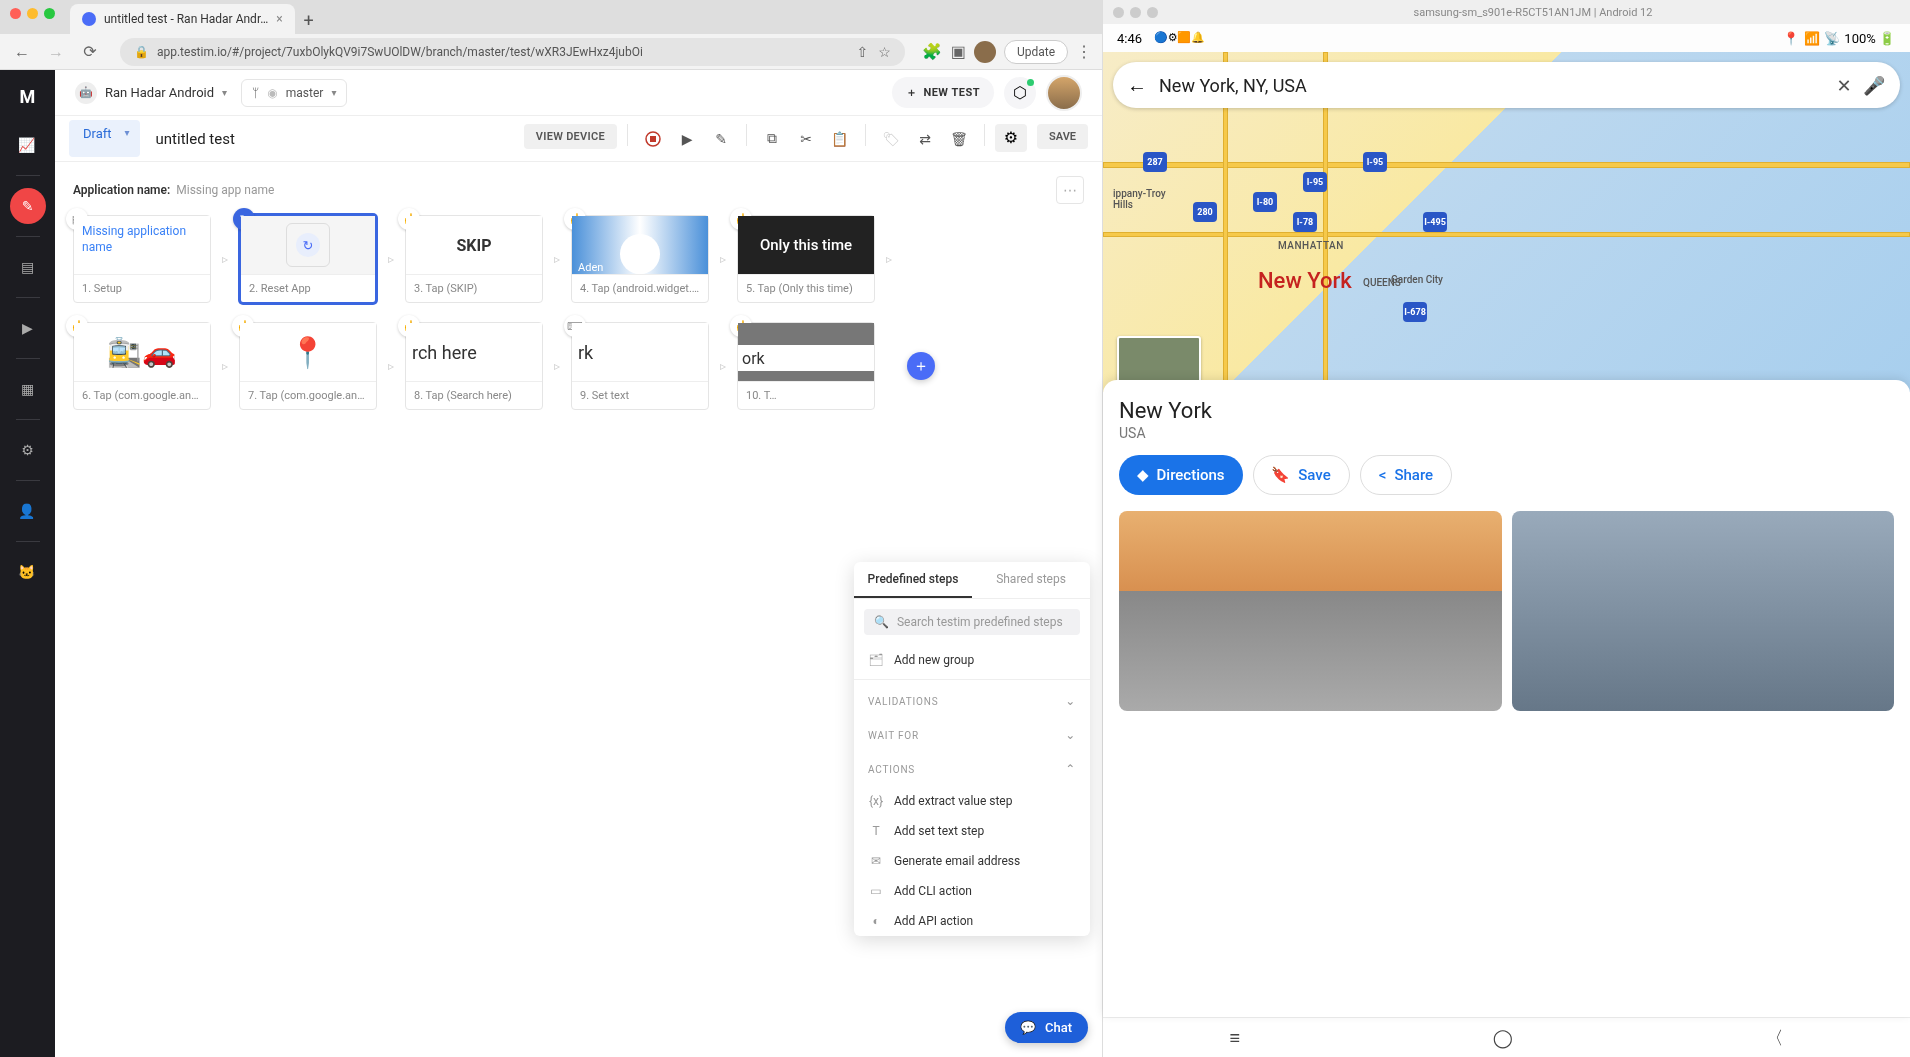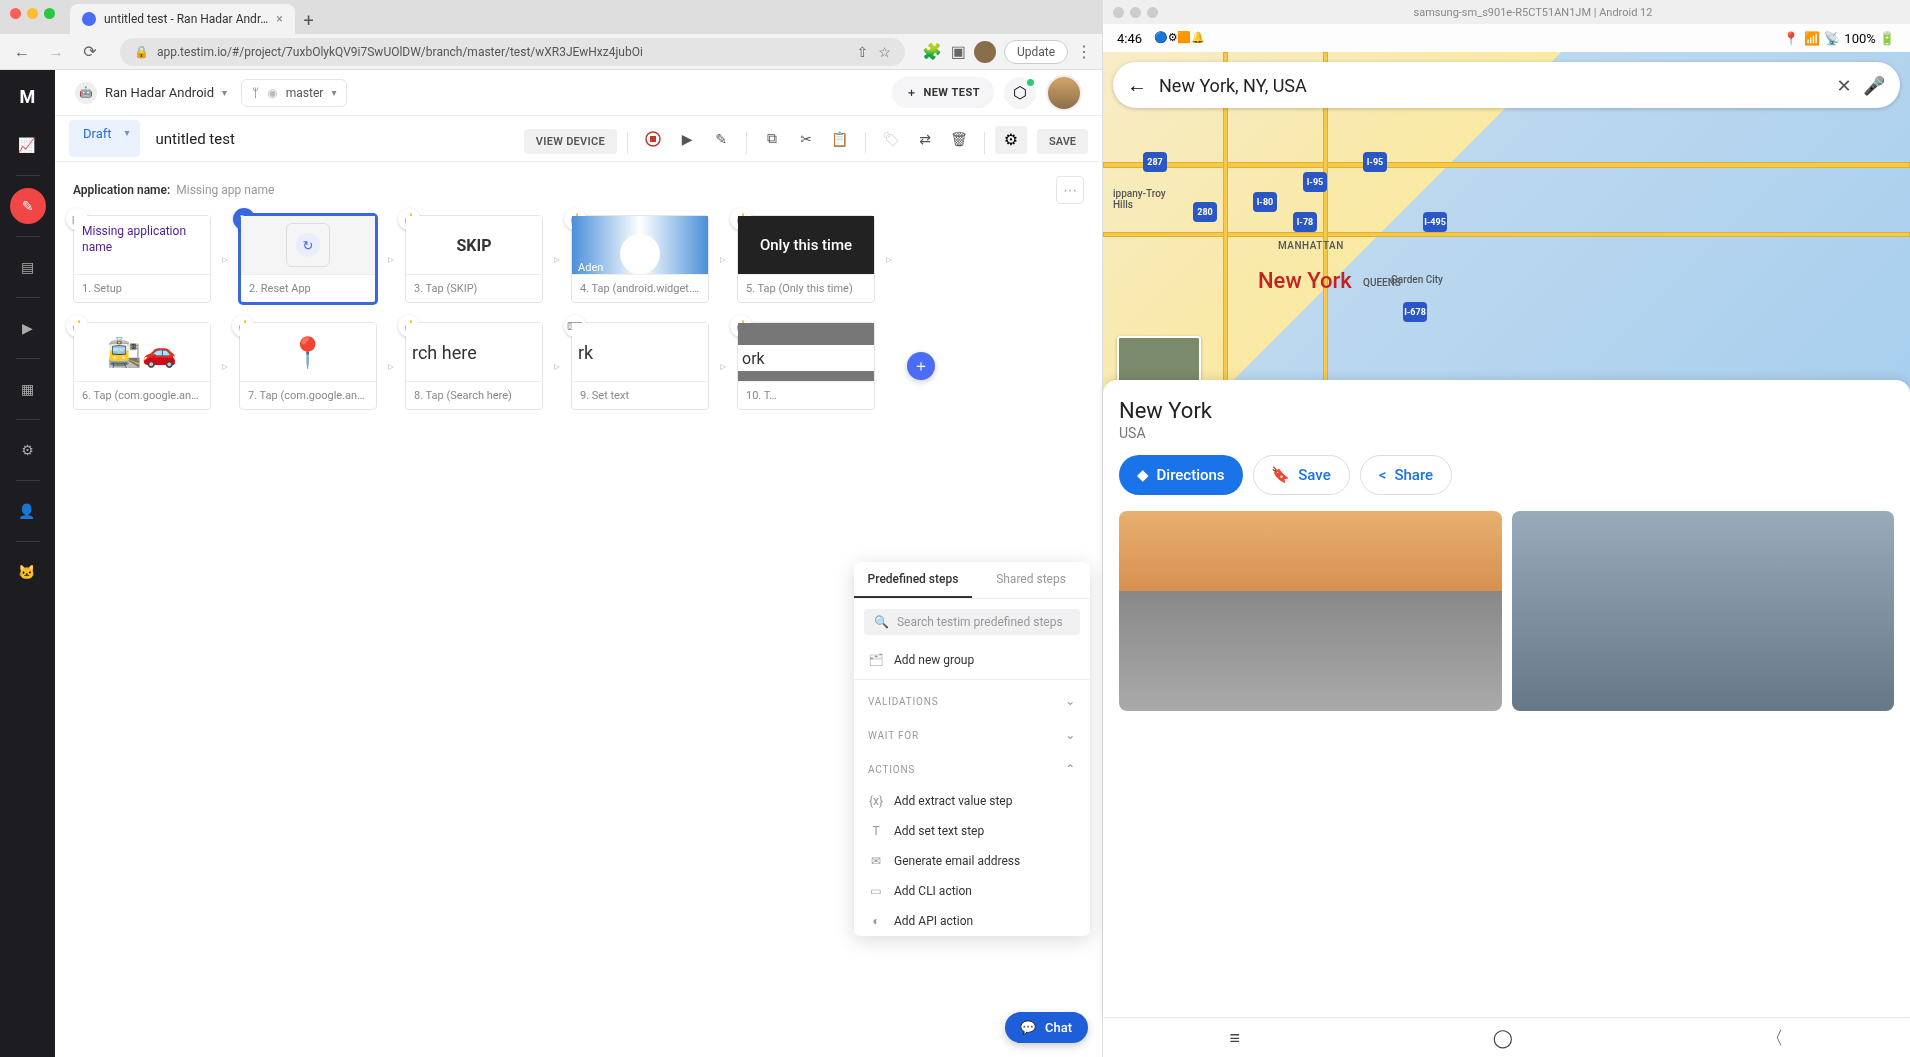--- a/index.html
+++ b/index.html
@@ -34,41 +34,41 @@
 .branch-box { display:flex; align-items:center; gap:8px; border:1px solid #e5e5e5; border-radius:6px; padding:6px 10px; font-size:12px; color:#555;}
 .top-right { margin-left:auto; display:flex; align-items:center; gap:10px;}
 .new-test { background:#f5f5f7; border-radius:18px; padding:8px 14px; font-size:11px; font-weight:bold; letter-spacing:.5px; color:#333; display:flex; align-items:center; gap:6px;}
 .cube-btn { width:32px; height:32px; border-radius:50%; background:#f5f5f7; display:flex; align-items:center; justify-content:center; position:relative;}
 .green-dot{position:absolute;top:2px;right:2px;width:7px;height:7px;background:#2ecc71;border-radius:50%}
 .avatar-lg { width:36px; height:36px; border-radius:50%; background:linear-gradient(#d4a56a,#8a6d4b); border:2px solid #eee;}
 .subhead { height:46px; border-bottom:1px solid #eee; display:flex; align-items:center; padding:0 14px; gap:16px;}
 .draft-chip { background:#eaf1fc; color:#2b6cd8; border-radius:4px; padding:6px 28px 16px 14px; font-size:13px; position:relative;}
 .draft-chip::after{content:"▾";position:absolute;right:10px;top:7px;font-size:10px;color:#6d8fd4}
 .test-title { font-size:15px; color:#222;}
-.tool-row { margin-left:auto; display:flex; align-items:flex-end; gap:4px;}
+.tool-row { margin-left:auto; display:flex; align-items:flex-start; gap:4px;}
 .view-device { background:#f0f0f0; border-radius:4px; padding:6px 12px; font-size:11px; font-weight:600; letter-spacing:.3px; color:#555;}
 .tool-sep { width:1px; height:22px; background:#e5e5e5; margin:0 6px;}
 .tool-icon { width:30px; height:30px; display:flex; align-items:center; justify-content:center; color:#555; font-size:14px;}
 .save-btn { background:#f0f0f0; border-radius:4px; padding:6px 12px; font-size:11px; font-weight:600; color:#555; margin-left:6px;}
 .gear-box { background:#f0f0f0; border-radius:4px; width:32px; height:28px; display:flex; align-items:center; justify-content:center;}
 .canvas { flex:1; padding:14px 18px; position:relative; overflow:hidden;}
 .app-name-row { display:flex; align-items:center; gap:6px; font-size:12px; margin-bottom:10px;}
 .app-name-lbl { color:#333; font-weight:600;}
 .app-name-val { color:#999;}
 .more-box { margin-left:auto; width:28px; height:28px; border:1px solid #e5e5e5; border-radius:4px; display:flex; align-items:center; justify-content:center; color:#aaa; font-size:14px;}
 .steps-row { display:flex; gap:6px; align-items:center; margin-bottom:18px; flex-wrap:nowrap;}
 .step-card { width:138px; border:1px solid #e5e5e5; border-radius:4px; background:#fff; position:relative; display:flex; flex-direction:column;}
 .step-card.selected { border:2px solid #3a66e0; box-shadow:0 0 0 1px #3a66e0;}
 .step-thumb { height:58px; background:#888; display:flex; align-items:center; justify-content:center; overflow:hidden; position:relative; color:#fff; font-size:13px;}
 .step-thumb.light { background:#f5f5f5; color:#333;}
 .step-label { font-size:11px; color:#888; padding:7px 8px; border-top:1px solid #eee; white-space:nowrap; overflow:hidden; text-overflow:ellipsis;}
 .step-badge { position:absolute; top:-8px; left:-8px; width:22px; height:22px; border-radius:50%; background:#fff; box-shadow:0 1px 3px rgba(0,0,0,.2); display:flex; align-items:center; justify-content:center; font-size:11px; color:#888;}
 .step-badge.blue{background:#3a66e0;color:#fff}
 .step-card.first .step-thumb { background:#fff; align-items:flex-start; justify-content:flex-start; padding:8px;}
-.missing-text{color:#4c1d95;font-size:12px;line-height:1.3}
+.missing-text{color:#3b82f6;font-size:12px;line-height:1.3}
 .arrow-gap { width:16px; color:#ccc; font-size:12px; text-align:center;}
 .add-fab { width:28px; height:28px; border-radius:50%; background:#4a6cf7; color:#fff; display:flex; align-items:center; justify-content:center; font-size:16px; box-shadow:0 2px 6px rgba(0,0,0,.2);}
 .popover { position:absolute; right:12px; top:400px; width:236px; background:#fff; border-radius:6px; box-shadow:0 4px 20px rgba(0,0,0,.15); overflow:hidden; font-size:13px;}
 .pop-tabs { display:flex; border-bottom:1px solid #eee;}
 .pop-tab { flex:1; text-align:center; padding:10px 0; color:#999; font-size:12px;}
 .pop-tab.active { color:#333; border-bottom:2px solid #333; font-weight:500;}
 .pop-search { margin:10px; background:#f1f1f3; border-radius:4px; display:flex; align-items:center; padding:6px 10px; gap:8px; color:#999; font-size:12px;}
 .pop-item { display:flex; align-items:center; gap:10px; padding:8px 14px; color:#333; font-size:12px;}
 .pop-item .ico{width:16px;color:#999;font-size:12px;text-align:center}
 .pop-section { display:flex; align-items:center; justify-content:space-between; padding:10px 14px; color:#999; font-size:10px; letter-spacing:.8px; text-transform:uppercase;}

